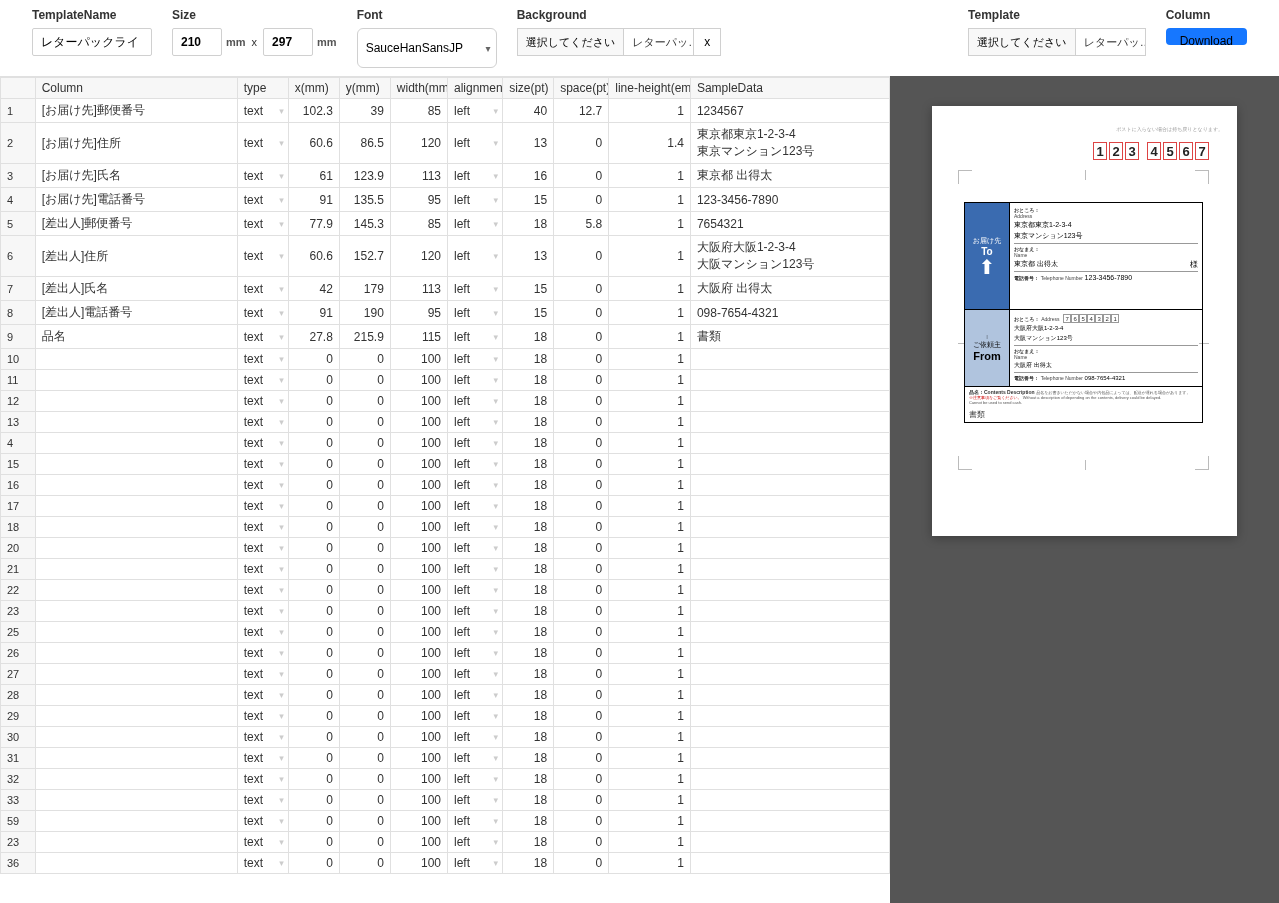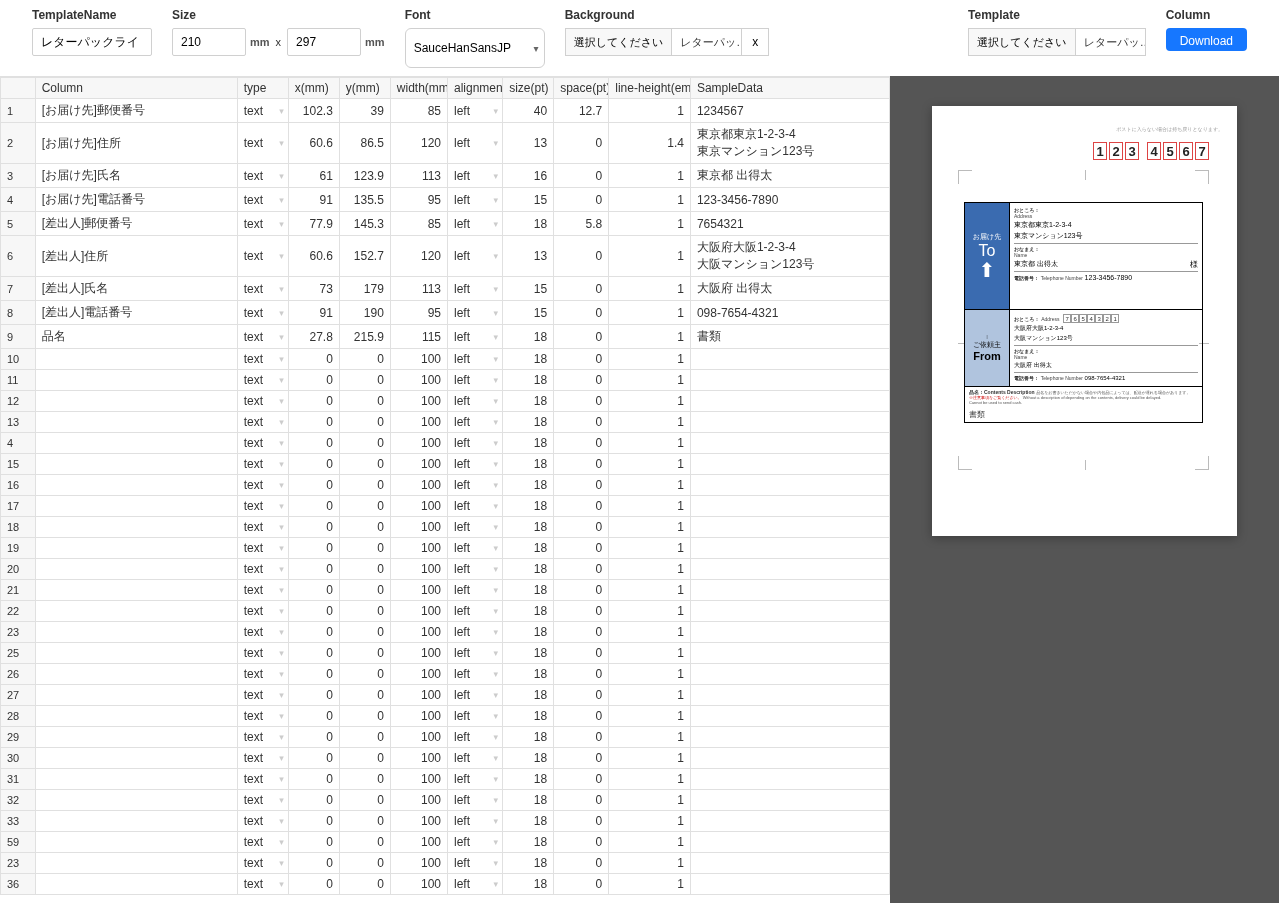--- a/index.html
+++ b/index.html
@@ -3,32 +3,32 @@
 <meta charset="utf-8">
 <style>
 * { box-sizing: border-box; margin: 0; padding: 0; }
 body { font-family: -apple-system, BlinkMacSystemFont, "Segoe UI", sans-serif; font-size: 12px; color: #333; background: #fff; }
 
 .top-bar { display: flex; gap: 20px; padding: 8px 32px; align-items: flex-start; flex-wrap: nowrap; }
 .field-group { display: flex; flex-direction: column; gap: 6px; }
 .field-label { font-weight: 700; font-size: 12px; }
 .field-row { display: flex; align-items: center; gap: 4px; }
 .text-input { border: 1px solid #d0d0d0; padding: 5px 8px; font-size: 12px; height: 28px; border-radius: 2px; }
-.text-input.sm { width: 74px; }
+.text-input.sm { width: 50px; font-weight: bold; }
 .text-input.md { width: 120px; }
 .select { border: 1px solid #d0d0d0; padding: 5px 20px 5px 8px; font-size: 12px; height: 40px; border-radius: 6px; background: #fff; appearance: none; position: relative; }
 .select-wrap { position: relative; display: inline-block; }
 .select-wrap::after { content: "▾"; position: absolute; right: 6px; top: 50%; transform: translateY(-50%); color: #666; pointer-events: none; font-size: 10px; }
 .file-group { display: flex; align-items: center; }
 .file-button { border: 1px solid #d0d0d0; padding: 5px 8px; font-size: 11px; height: 28px; background: #f8f8f8; }
 .file-name { border: 1px solid #d0d0d0; border-left: none; padding: 5px 8px; font-size: 11px; height: 28px; background: #fff; display: inline-flex; align-items: center; width: 70px; overflow: hidden; white-space: nowrap; }
 .close-x { border: 1px solid #d0d0d0; border-left: none; padding: 5px 10px; font-size: 12px; height: 28px; background: #fff; cursor: pointer; }
 .unit { font-size: 11px; color: #555; font-weight: bold; }
 .x-sep { font-size: 11px; margin: 0 2px; }
-.download-btn { background: #1677ff; color: #ffffff; border: none; padding: 6px 14px; border-radius: 4px; font-size: 12px; cursor: pointer; height: 23px; }
+.download-btn { background: #1677ff; color: #000000; border: none; padding: 6px 14px; border-radius: 4px; font-size: 12px; cursor: pointer; height: 17px; }
 .spacer { flex: 1; }
 
 .main { display: flex; height: calc(100vh - 58px); }
 .grid-wrap { flex: 0 0 890px; overflow: auto; border-top: 1px solid #e0e0e0; }
 .preview-pane { flex: 1; background: #555; display: flex; justify-content: center; align-items: flex-start; padding: 30px 20px; overflow: auto; }
 
 table.grid { border-collapse: collapse; width: 100%; table-layout: fixed; }
 table.grid th, table.grid td { border: 1px solid #e0e0e0; padding: 3px 6px; font-size: 12px; text-align: left; height: 18px; overflow: hidden; white-space: nowrap; }
 table.grid th { background: #f7f7f7; font-weight: 400; position: sticky; top: 0; }
 table.grid td.rownum { background: #f7f7f7; text-align: left; font-size: 11px; width: 34px; }
@@ -58,21 +58,21 @@
 .label-box { position: absolute; top: 96px; left: 32px; right: 34px; border: 1px solid #000; font-size: 6px; }
 .lb-row { display: flex; }
 .lb-left { width: 44px; background: #3a6bb0; color: #fff; display: flex; flex-direction: column; align-items: center; justify-content: center; font-size: 7px; }
 .lb-left.gray { background: #b0c4de; color: #000; }
 .lb-right { flex: 1; padding: 2px 4px; border-left: 1px solid #000; }
 .lb-section { border-bottom: 1px solid #999; padding: 2px 0; }
 .lb-section:last-child { border-bottom: none; }
 .lb-tiny { font-size: 5px; color: #444; }
 .lb-tiny-bold { font-size: 5px; font-weight: 700; }
 .lb-val { font-size: 7px; color: #000; margin-top: 1px; }
-.lb-to { font-size: 16px; font-weight: 400; }
+.lb-to { font-size: 10px; font-weight: 700; }
 .lb-from { font-size: 11px; font-weight: 700; }
 .lb-arrow { font-size: 20px; line-height: 1; }
 .sama { float: right; font-size: 8px; }
 .sender-postal { display: inline-flex; gap: 0; margin-left: 2px; }
 .sender-postal span { border: 1px solid #999; width: 8px; height: 9px; font-size: 6px; display: inline-flex; align-items: center; justify-content: center; }
 .desc-row { border-top: 1px solid #000; padding: 2px 4px; }
 .desc-tiny { font-size: 4px; color: #555; line-height: 1.2; }
 .desc-val { font-size: 8px; margin-top: 4px; }
 .corner { position: absolute; width: 14px; height: 14px; border-color: #bbb; border-style: solid; border-width: 0; }
 .corner.tl { top: 64px; left: 26px; border-top-width: 1px; border-left-width: 1px; }
@@ -245,21 +245,21 @@
             <td class="align-cell">left</td>
             <td class="num">13</td>
             <td class="num">0</td>
             <td class="num">1</td>
             <td>大阪府大阪1-2-3-4<br>大阪マンション123号</td>
           </tr>
           <tr>
             <td class="rownum">7</td>
             <td>[差出人]氏名</td>
             <td class="type-cell">text</td>
-            <td class="num">73</td>
+            <td class="num">42</td>
             <td class="num">179</td>
             <td class="num">113</td>
             <td class="align-cell">left</td>
             <td class="num">15</td>
             <td class="num">0</td>
             <td class="num">1</td>
             <td>大阪府 出得太</td>
           </tr>
           <tr>
             <td class="rownum">8</td>
@@ -386,33 +386,20 @@
             <td class="num">0</td>
             <td class="num">100</td>
             <td class="align-cell">left</td>
             <td class="num">18</td>
             <td class="num">0</td>
             <td class="num">1</td>
             <td></td>
           </tr>
           <tr>
             <td class="rownum">18</td>
-            <td></td>
-            <td class="type-cell">text</td>
-            <td class="num">0</td>
-            <td class="num">0</td>
-            <td class="num">100</td>
-            <td class="align-cell">left</td>
-            <td class="num">18</td>
-            <td class="num">0</td>
-            <td class="num">1</td>
-            <td></td>
-          </tr>
-          <tr>
-            <td class="rownum">19</td>
             <td></td>
             <td class="type-cell">text</td>
             <td class="num">0</td>
             <td class="num">0</td>
             <td class="num">100</td>
             <td class="align-cell">left</td>
             <td class="num">18</td>
             <td class="num">0</td>
             <td class="num">1</td>
             <td></td>

